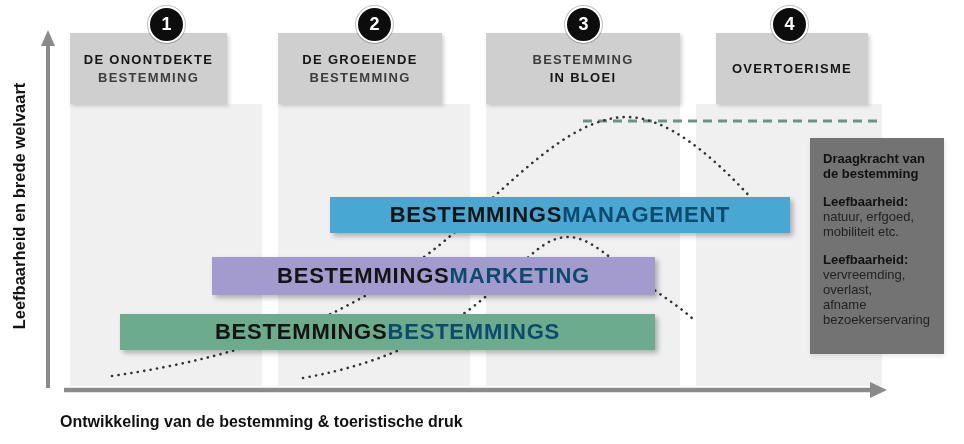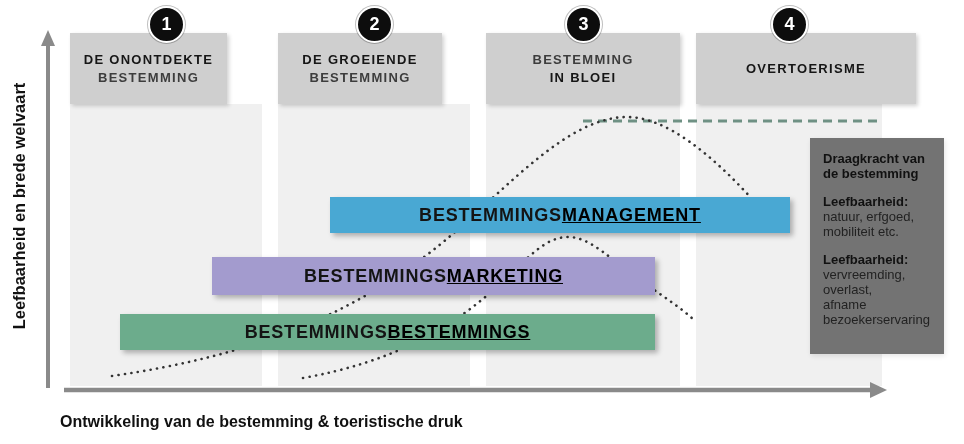--- a/index.html
+++ b/index.html
@@ -15,41 +15,41 @@
   .band.b4{left:696px;width:186px;}
   
   .stage-header{
     position:absolute;top:33px;height:71px;background:#cfcfcf;z-index:3;
     display:flex;flex-direction:column;justify-content:center;align-items:center;
     text-align:center;gap:3px;box-shadow:2px 2px 4px rgba(0,0,0,.18);
   }
   .stage-header.s1{left:70px;width:157px;}
   .stage-header.s2{left:278px;width:164px;}
   .stage-header.s3{left:486px;width:194px;}
-  .stage-header.s4{left:696px;width:220px;}
+  .stage-header.s4{left:716px;width:152px;}
   .stage-header .line{font-size:13px;letter-spacing:1.3px;line-height:15px;white-space:nowrap;}
   .stage-header .heavy{font-weight:800;color:#161616;}
   .stage-header .medium{font-weight:600;color:#3d3d3d;}
   .stage-header .line:empty{display:none;}
   
   .badge{
     position:absolute;top:6px;width:37px;height:37px;border-radius:50%;
     background:#0d0d0d;border:2px solid #ffffff;box-sizing:border-box;
     display:flex;align-items:center;justify-content:center;z-index:4;
     color:#fff;font-weight:800;font-size:18px;box-shadow:0 0 0 1px rgba(0,0,0,.25);
   }
   .badge.n1{left:148px;} .badge.n2{left:356px;} .badge.n3{left:565px;} .badge.n4{left:771px;}
   
   .bar{
     position:absolute;z-index:3;display:flex;align-items:center;justify-content:center;
     box-shadow:3px 3px 5px rgba(0,0,0,.28);
-    font-weight:800;font-size:18px;letter-spacing:.8px;white-space:nowrap;
+    font-weight:800;font-size:22px;letter-spacing:.8px;white-space:nowrap;
   }
   .bar .prefix{color:#141414;}
-  .bar .suffix{color:#000000;text-decoration:underline;}
+  .bar .suffix{color:#0c4a6e;}
   .bar.management{left:330px;top:197px;width:460px;height:36px;}
   .bar.marketing{left:212px;top:257px;width:443px;height:38px;}
   .bar.ontwikkeling{left:120px;top:314px;width:535px;height:36px;}
   
   .legend{
     position:absolute;left:810px;top:138px;width:134px;height:216px;background:#737373;
     z-index:3;box-sizing:border-box;padding:13px 0 0 13px;font-size:13px;line-height:15px;
     box-shadow:1px 2px 5px rgba(0,0,0,.10);
   }
   .legend .t{font-weight:700;color:#111;}

